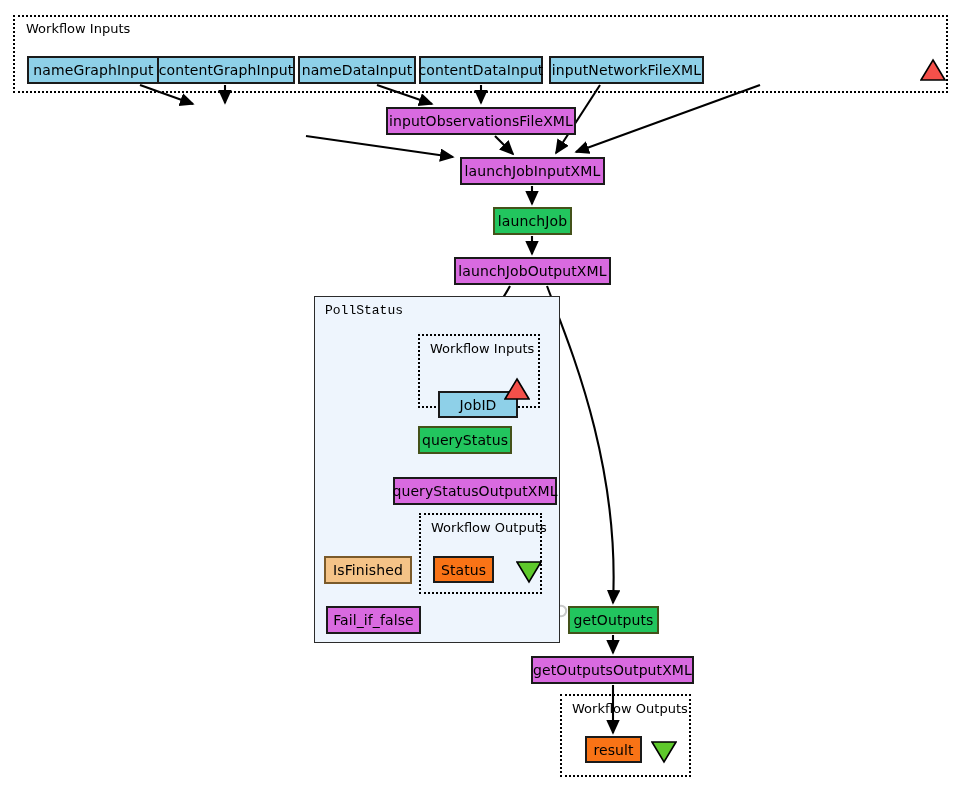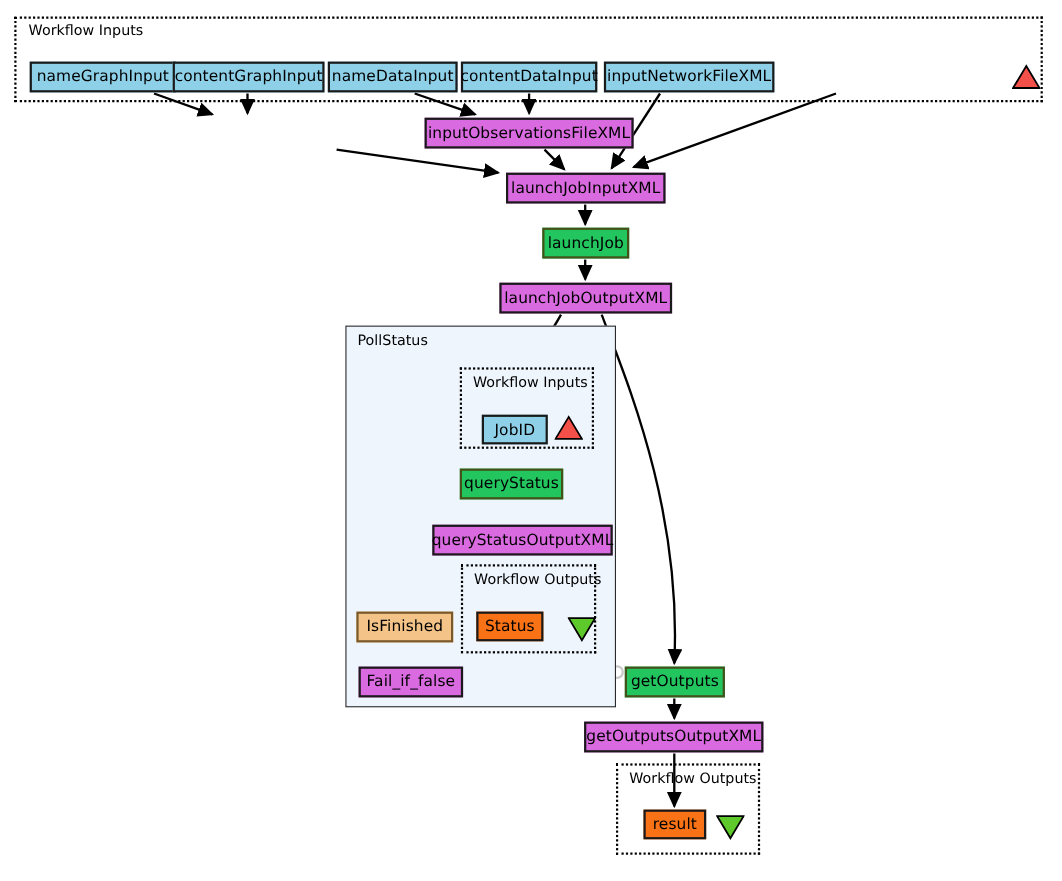--- a/index.html
+++ b/index.html
@@ -121,21 +121,21 @@
     <g>
       <path d="M528,582 C530,598 545,606 558,610" stroke="#d0d0d0" stroke-width="2.6" fill="none"></path>
       <circle cx="561" cy="611" r="5.2" fill="#ffffff" stroke="#c9c9c9" stroke-width="2"></circle>
     </g>
   </svg>
 
   <div class="group-box group-dashed" style="left:13px; top:15px; width:935px; height:78px;"></div>
   <div class="group-label" style="left:26px; top:22px;">Workflow Inputs</div>
 
   <div class="group-box group-solid" style="left:314px; top:296px; width:246px; height:347px;"></div>
-  <div class="group-label" style="left:325px; top:304px;">PollStatus</div>
+  <div class="group-label" style="left:325px; top:304px;font-family:Liberation Mono, monospace;">PollStatus</div>
 
   <div class="group-box group-dashed" style="left:418px; top:334px; width:122px; height:74px;"></div>
   <div class="group-label" style="left:430px; top:342px;">Workflow Inputs</div>
 
   <div class="group-box group-dashed" style="left:419px; top:513px; width:123px; height:81px;"></div>
   <div class="group-label" style="left:431px; top:521px;">Workflow Outputs</div>
 
   <div class="group-box group-dashed" style="left:560px; top:694px; width:131px; height:83px;"></div>
   <div class="group-label" style="left:572px; top:702px;">Workflow Outputs</div>
 
@@ -143,21 +143,21 @@
   <div class="node n-input" style="left:157px; top:56px; width:138px; height:28px;">contentGraphInput</div>
   <div class="node n-input" style="left:298px; top:56px; width:118px; height:28px;">nameDataInput</div>
   <div class="node n-input" style="left:419px; top:56px; width:124px; height:28px;">contentDataInput</div>
   <div class="node n-input" style="left:549px; top:56px; width:155px; height:28px;">inputNetworkFileXML</div>
 
   <div class="node n-xml" style="left:386px; top:107px; width:190px; height:28px;">inputObservationsFileXML</div>
   <div class="node n-xml" style="left:460px; top:157px; width:145px; height:28px;">launchJobInputXML</div>
   <div class="node n-proc" style="left:493px; top:207px; width:79px; height:28px;">launchJob</div>
   <div class="node n-xml" style="left:454px; top:257px; width:157px; height:28px;">launchJobOutputXML</div>
 
-  <div class="node n-input" style="left:438px; top:377px; width:60px; height:27px;">JobID</div>
+  <div class="node n-input" style="left:438px; top:391px; width:80px; height:27px;">JobID</div>
   <div class="node n-proc" style="left:418px; top:426px; width:94px; height:28px;">queryStatus</div>
   <div class="node n-xml" style="left:393px; top:477px; width:164px; height:28px;">queryStatusOutputXML</div>
   <div class="node n-cond" style="left:324px; top:556px; width:88px; height:28px;">IsFinished</div>
   <div class="node n-out" style="left:433px; top:556px; width:61px; height:27px;">Status</div>
   <div class="node n-xml" style="left:326px; top:606px; width:95px; height:28px;">Fail_if_false</div>
 
   <div class="node n-proc" style="left:568px; top:606px; width:91px; height:28px;">getOutputs</div>
   <div class="node n-xml" style="left:531px; top:656px; width:163px; height:28px;">getOutputsOutputXML</div>
   <div class="node n-out" style="left:585px; top:736px; width:57px; height:27px;">result</div>
 

